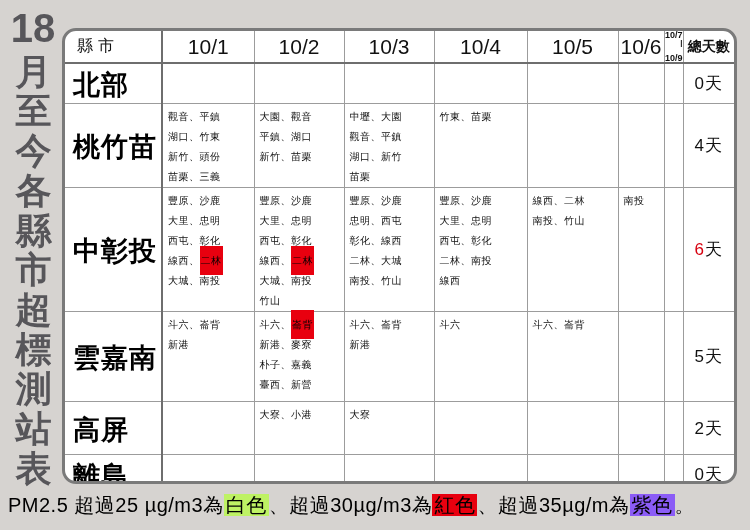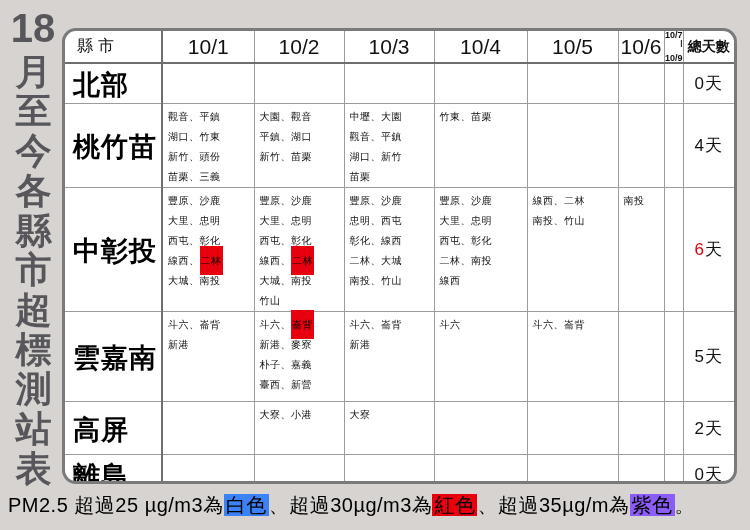--- a/index.html
+++ b/index.html
@@ -47,21 +47,21 @@
     text-align:center;vertical-align:middle;font-size:17px;letter-spacing:1px;
   }
   .hl-red{background:#e8000f;color:#000;padding:9px 1px;}
   .num-red{color:#d7000f;}
   
   .legend{
     position:absolute;left:8px;top:492px;width:740px;
     font-size:20px;letter-spacing:0.5px;color:#000;white-space:nowrap;
   }
   .legend .box{padding:0 2px;}
-  .legend .box-white{background:#3b82f6;}
+  .legend .box-white{background:#bef264;}
   .legend .box-red{background:#e8000f;}
   .legend .box-purple{background:#8b5cf6;}
 </style>
 </head>
 <body>
 
 <div class="v-title">
     <span class="vt-num">18</span>
     <span class="vt-char">月</span>
     <span class="vt-char">至</span>

